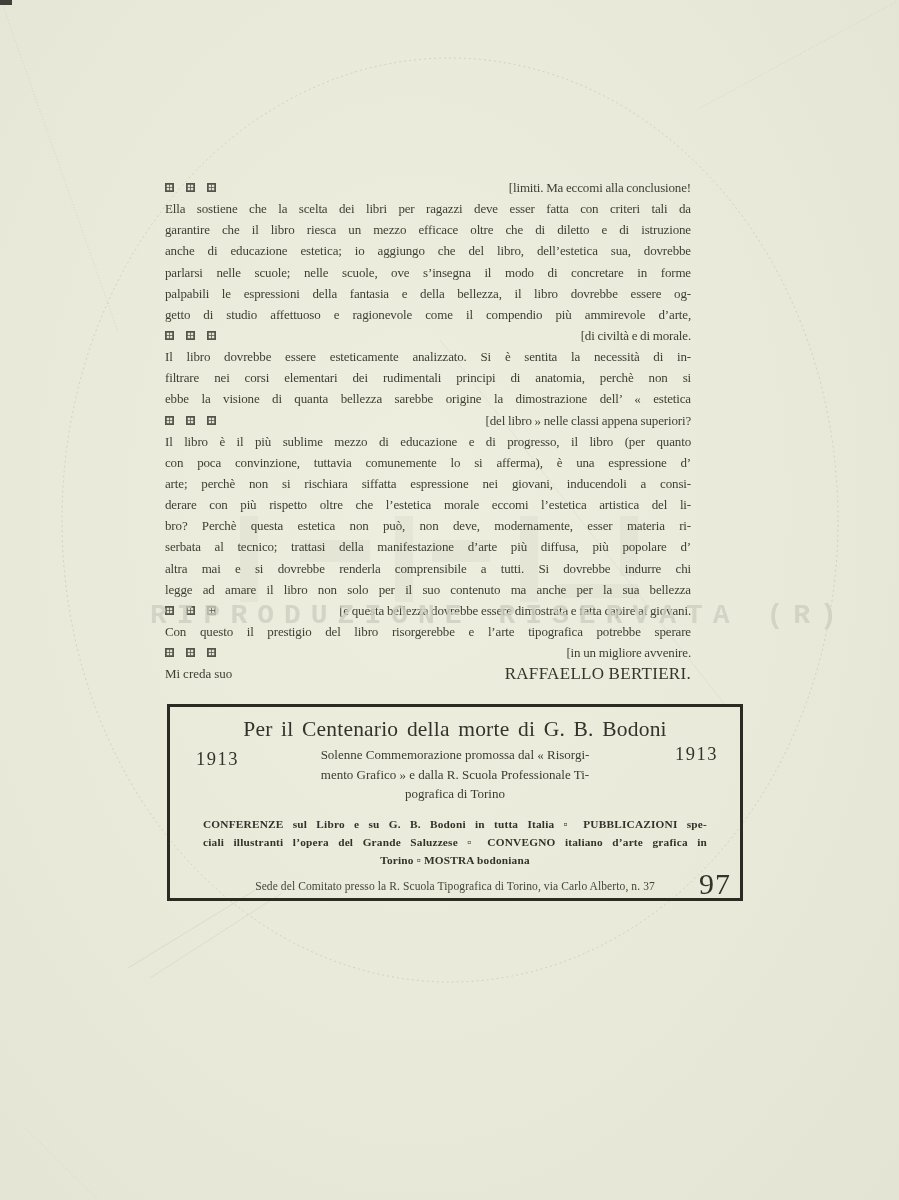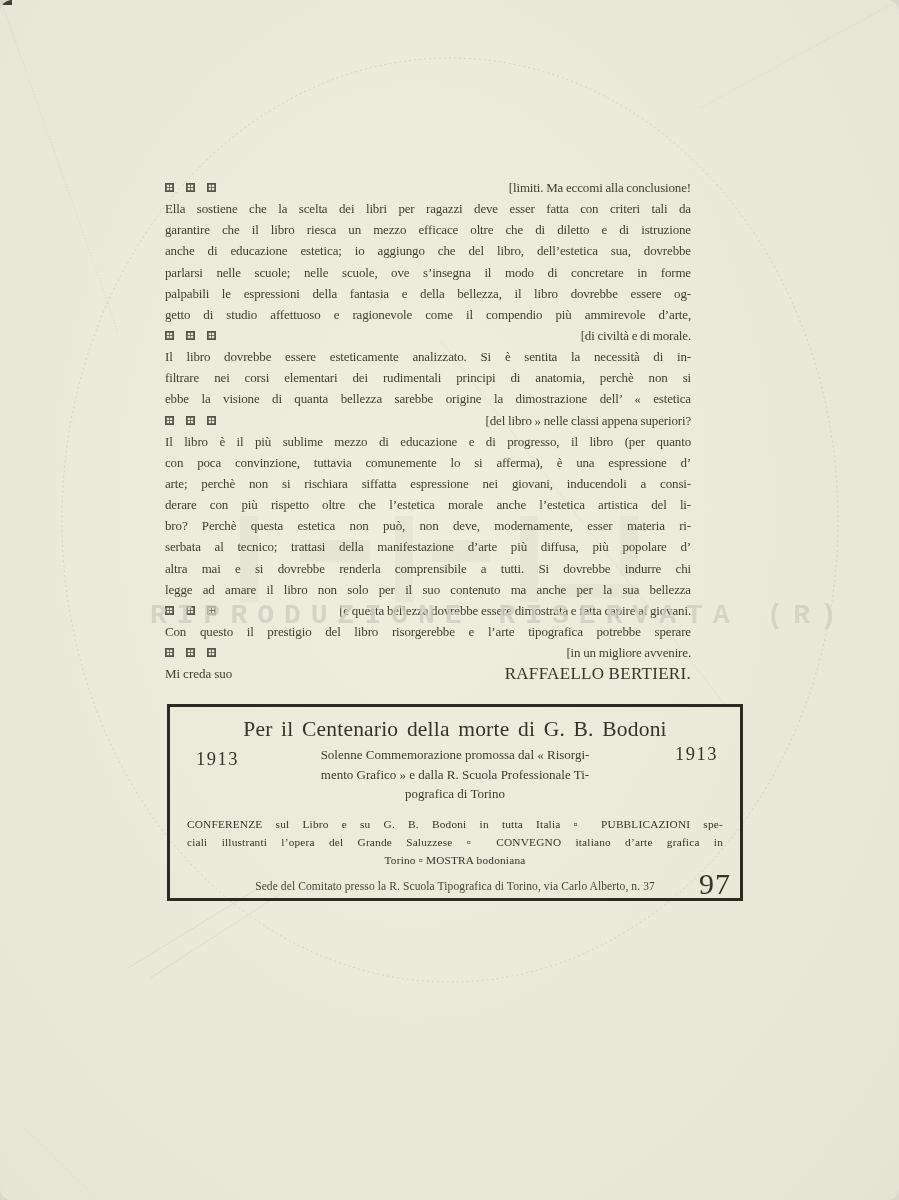--- a/index.html
+++ b/index.html
@@ -1,21 +1,20 @@
 <!DOCTYPE html>
 <html><head>
 <meta charset="utf-8">
 <style>
   html,body{margin:0;padding:0;background:#d8d8cc;}
   .page{
     position:relative;width:899px;height:1200px;overflow:hidden;
     background:radial-gradient(ellipse at 46% 42%, #edeede 0%, #e9eada 50%, #e3e4d3 100%);
     font-family:"Liberation Serif","DejaVu Sans",serif;
     color:#403e33;
-    border-radius:12px;
   }
   .speck{position:absolute;left:0;top:0;width:12px;height:5px;background:#23221c;opacity:.85;}
   .artifacts{position:absolute;left:0;top:0;pointer-events:none;}
 
   
   .letter{
     position:absolute;left:165px;top:177px;width:526px;
     font-size:13px;line-height:21.15px;letter-spacing:-0.15px;word-spacing:-0.3px;
   }
   .line{height:21.15px;}
@@ -35,21 +34,21 @@
   
   .adbox{
     position:absolute;left:167px;top:704px;width:576px;height:197px;
     box-sizing:border-box;border:3px solid #2b2a23;
   }
   .ad-title{margin-top:10px;text-align:center;font-size:21.5px;letter-spacing:.2px;word-spacing:3px;color:#34332b;}
   .year{position:absolute;font-size:18.5px;letter-spacing:1.5px;color:#34332b;}
   .year.left{left:26px;top:42px;}
   .year.right{right:22px;top:37px;}
   .ad-sub{width:345px;margin:3px auto 0;text-align:center;font-size:13px;line-height:19.5px;color:#3c3a30;}
-  .ad-bold{margin-top:11px;padding:0 17px;font-weight:normal;font-size:11.3px;line-height:18px;letter-spacing:.2px;color:#33322a;}
+  .ad-bold{margin-top:11px;padding:0 33px;font-weight:bold;font-size:11.3px;line-height:18px;letter-spacing:.2px;color:#33322a;}
   .ad-bold .bj{text-align:justify;text-align-last:justify;}
   .ad-bold .bc{text-align:center;}
   .ad-footer{margin-top:11px;text-align:center;font-size:11.5px;color:#46453a;letter-spacing:.1px;}
 
   .pagenum{position:absolute;left:699px;top:867px;font-size:30px;letter-spacing:1px;color:#34332b;}
 
   
   .watermark{
     position:absolute;left:150px;top:600px;white-space:nowrap;pointer-events:none;
     font-family:Liberation Mono, monospace;font-weight:bold;
@@ -118,21 +117,21 @@
           <span class="orns">
             <span class="orn"></span>
             <span class="orn"></span>
             <span class="orn"></span>
           </span>
           <span class="rt">[del libro » nelle classi appena superiori?</span>
         </div>
         <div class="line j"><span>Il libro è il più sublime mezzo di educazione e di progresso, il libro (per quanto</span></div>
         <div class="line j"><span>con poca convinzione, tuttavia comunemente lo si afferma), è una espressione d’</span></div>
         <div class="line j"><span>arte; perchè non si rischiara siffatta espressione nei giovani, inducendoli a consi-</span></div>
-        <div class="line j"><span>derare con più rispetto oltre che l’estetica morale anche l’estetica artistica del li-</span></div>
+        <div class="line j"><span>derare con più rispetto oltre che l’estetica morale eccomi l’estetica artistica del li-</span></div>
         <div class="line j"><span>bro? Perchè questa estetica non può, non deve, modernamente, esser materia ri-</span></div>
         <div class="line j"><span>serbata al tecnico; trattasi della manifestazione d’arte più diffusa, più popolare d’</span></div>
         <div class="line j"><span>altra mai e si dovrebbe renderla comprensibile a tutti. Si dovrebbe indurre chi</span></div>
         <div class="line j"><span>legge ad amare il libro non solo per il suo contenuto ma anche per la sua bellezza</span></div>
         <div class="line b">
           <span class="orns">
             <span class="orn"></span>
             <span class="orn"></span>
             <span class="orn"></span>
           </span>

